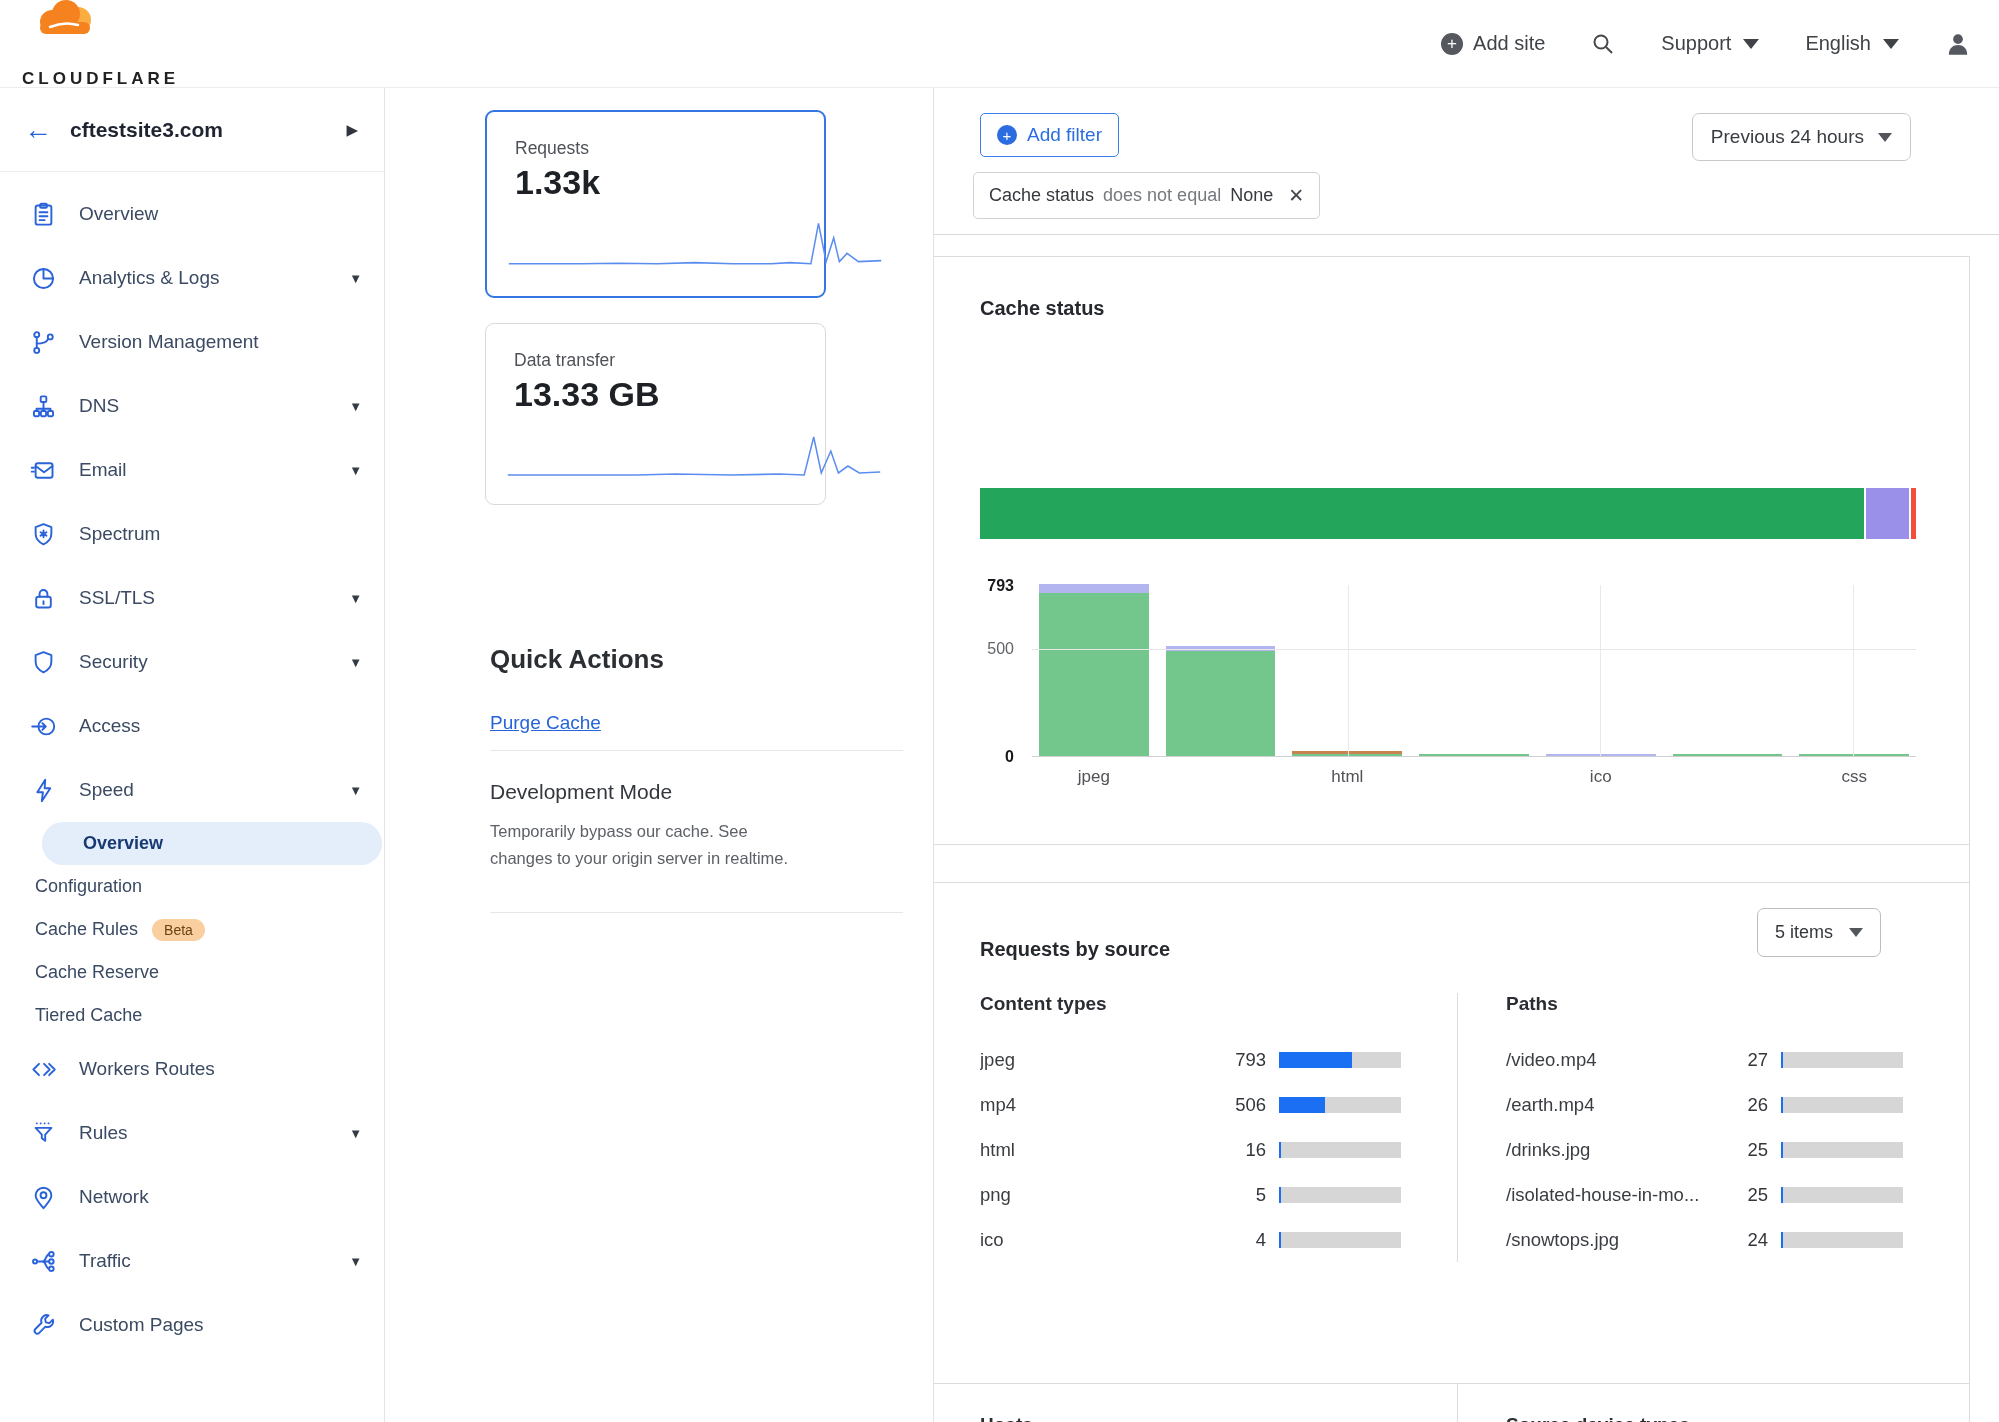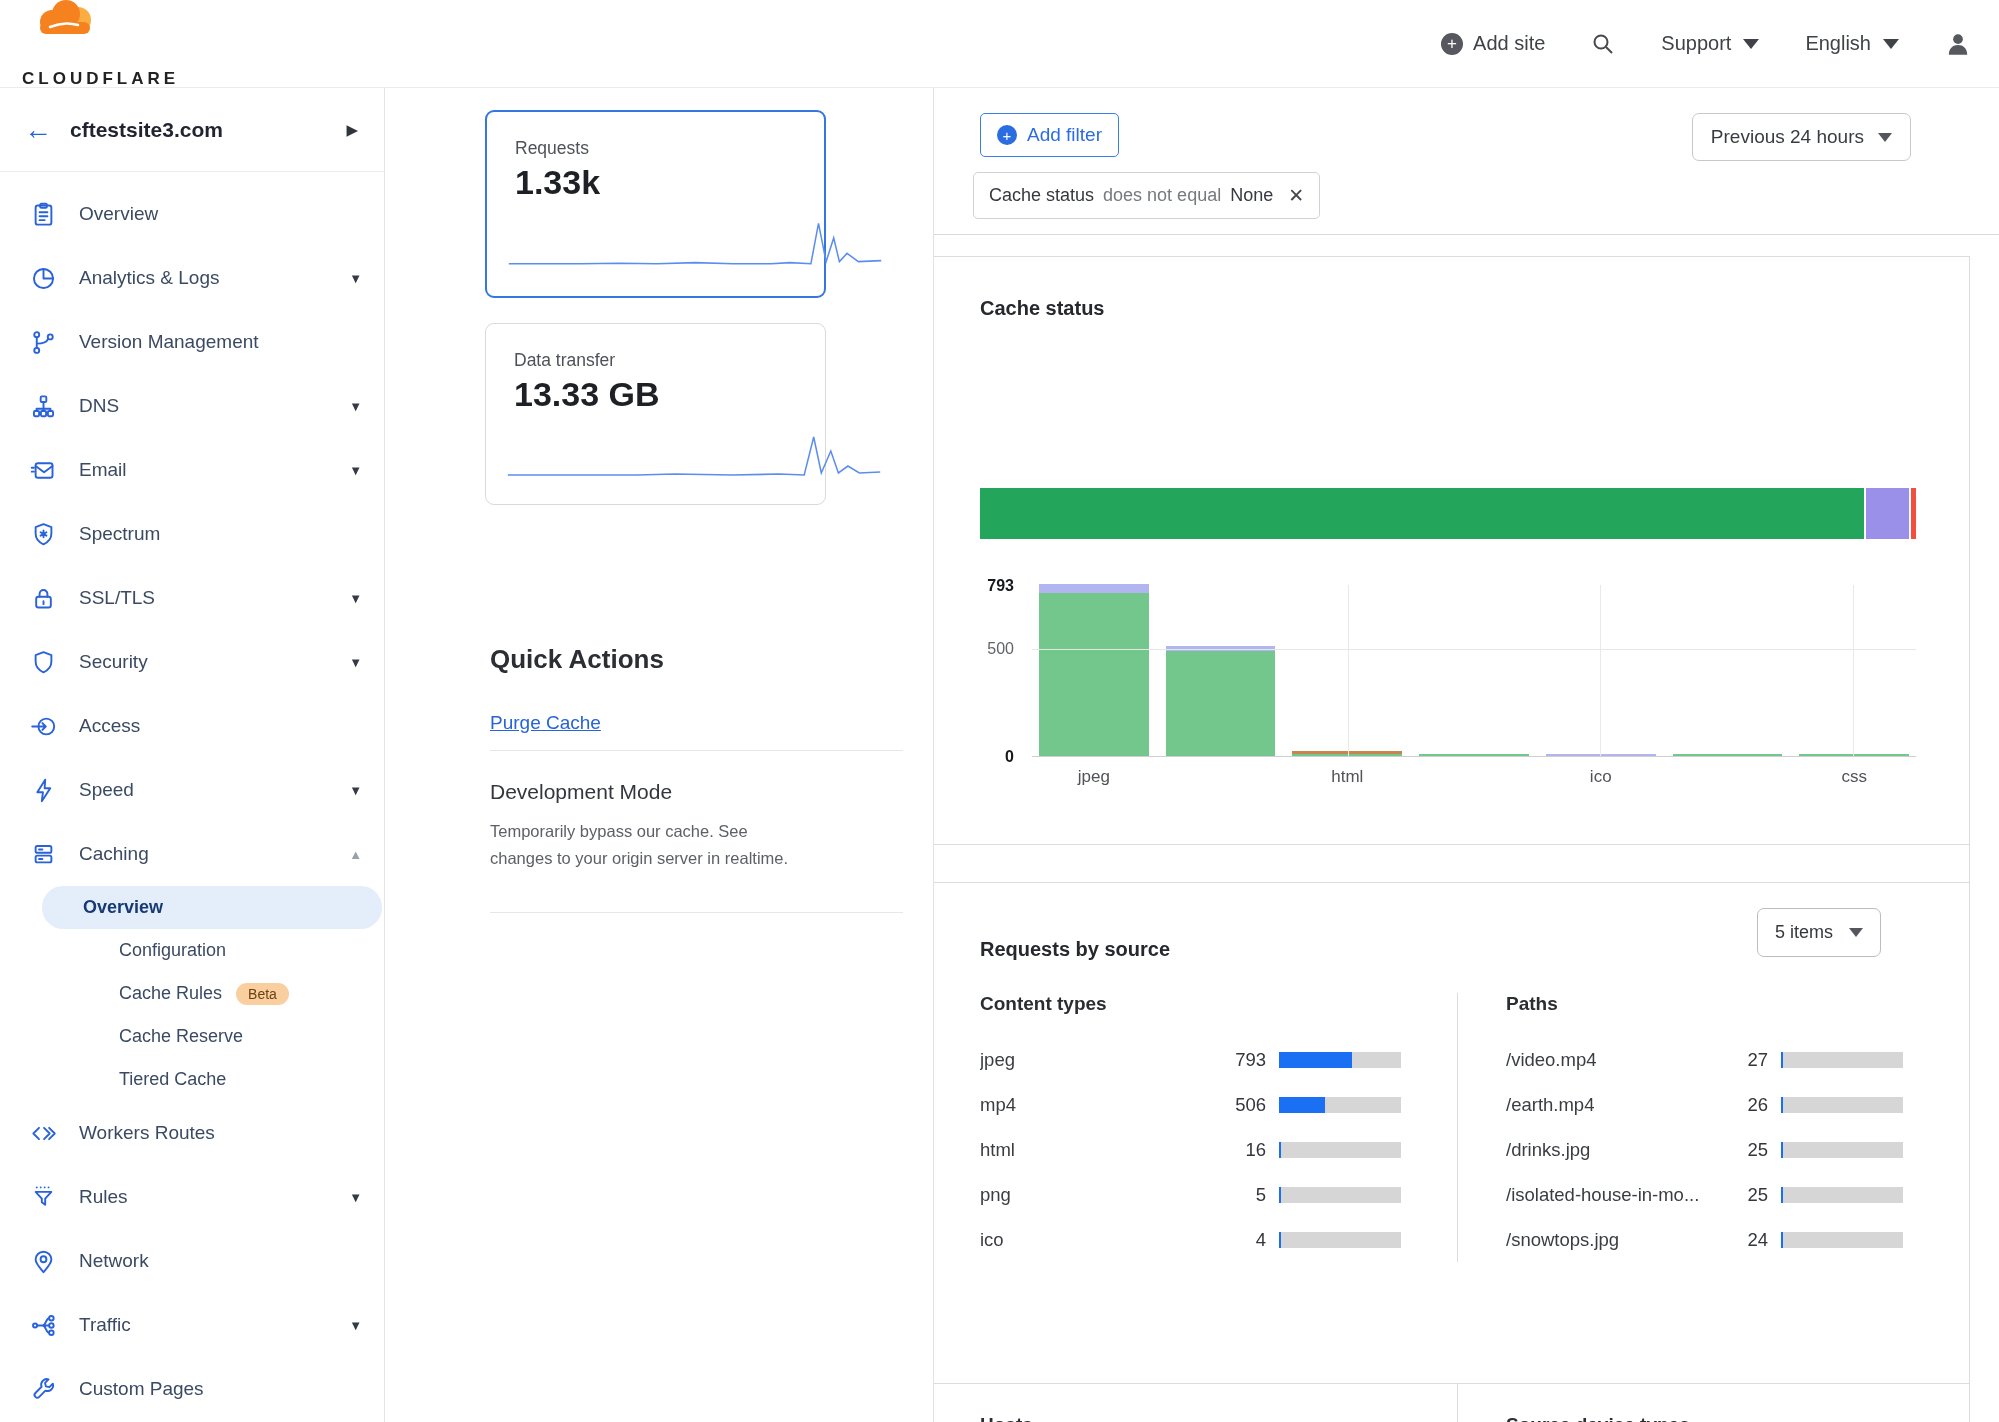--- a/index.html
+++ b/index.html
@@ -25,21 +25,21 @@
   .site-row { height:84px; display:flex; align-items:center; border-bottom:1px solid #ececec; }
   .back-arrow { color:#2764d9; font-size:28px; margin-left:24px; cursor:pointer; }
   .site-name { font-size:21px; font-weight:bold; color:#1f2430; margin-left:18px; flex:1; }
   .site-chevron { color:#30343c; font-size:15px; margin-right:26px; cursor:pointer; }
   .nav { list-style:none; padding-top:10px; }
   .nav-item { height:64px; display:flex; align-items:center; padding:0 22px 0 30px; cursor:pointer; }
   .nav-item .nico { width:27px; height:27px; color:#2962d9; flex:0 0 27px; }
   .nav-item .nlabel { font-size:19px; color:#3b4a63; margin-left:22px; flex:1; }
   .nav-item .nchev { font-size:13px; color:#343b46; }
   .nav-item .nchev.up { color:#9aa0a8; }
-  .sub-item { height:43px; display:flex; align-items:center; padding-left:119px;
+  .sub-item { height:43px; display:flex; align-items:center; padding-left:35px;
     font-size:18px; color:#3b4a63; cursor:pointer; }
   .sub-item.active { margin:0 2px 0 42px; padding-left:41px; background:#e4eefb;
     border-radius:21px; font-weight:bold; color:#173a72; }
   .beta-badge { margin-left:14px; background:#f9cfa0; color:#6b4210; font-size:14px;
     padding:3px 12px; border-radius:11px; }
 
   
   .midcol { position:absolute; top:88px; left:386px; width:547px; height:1334px; background:#fff; }
   .spark-card { position:absolute; left:99px; width:341px; border-radius:9px; background:#fff; cursor:pointer; }
   .spark-card.selected { border:2.5px solid #3576e0; }
@@ -247,30 +247,20 @@
             </svg></span>
           <span class="nlabel">Access</span>
         </li>
         <li class="nav-item">
           <span class="nico"><svg viewBox="0 0 24 24" width="27" height="27" fill="none" stroke="currentColor" stroke-width="1.7" stroke-linecap="round" stroke-linejoin="round">
               <path d="M13.5 2.5 L6.5 13.5 h5 L10.5 21.5 L18 10 h-5 z"></path>
             </svg></span>
           <span class="nlabel">Speed</span>
           <span class="nchev">▼</span>
         </li>
-        <li class="nav-item">
-          <span class="nico"><svg viewBox="0 0 24 24" width="27" height="27" fill="none" stroke="currentColor" stroke-width="1.7" stroke-linecap="round" stroke-linejoin="round">
-              <rect x="5" y="4.5" width="14" height="6" rx="1.5"></rect>
-              <rect x="5" y="13" width="14" height="6" rx="1.5"></rect>
-              <line x1="8" y1="7.5" x2="11" y2="7.5"></line>
-              <line x1="8" y1="16" x2="11" y2="16"></line>
-            </svg></span>
-          <span class="nlabel">Caching</span>
-          <span class="nchev up">▲</span>
-        </li>
         <li class="sub-item active">
           <span>Overview</span>
         </li>
         <li class="sub-item">
           <span>Configuration</span>
         </li>
         <li class="sub-item">
           <span>Cache Rules</span>
           <span class="beta-badge">Beta</span>
         </li>

